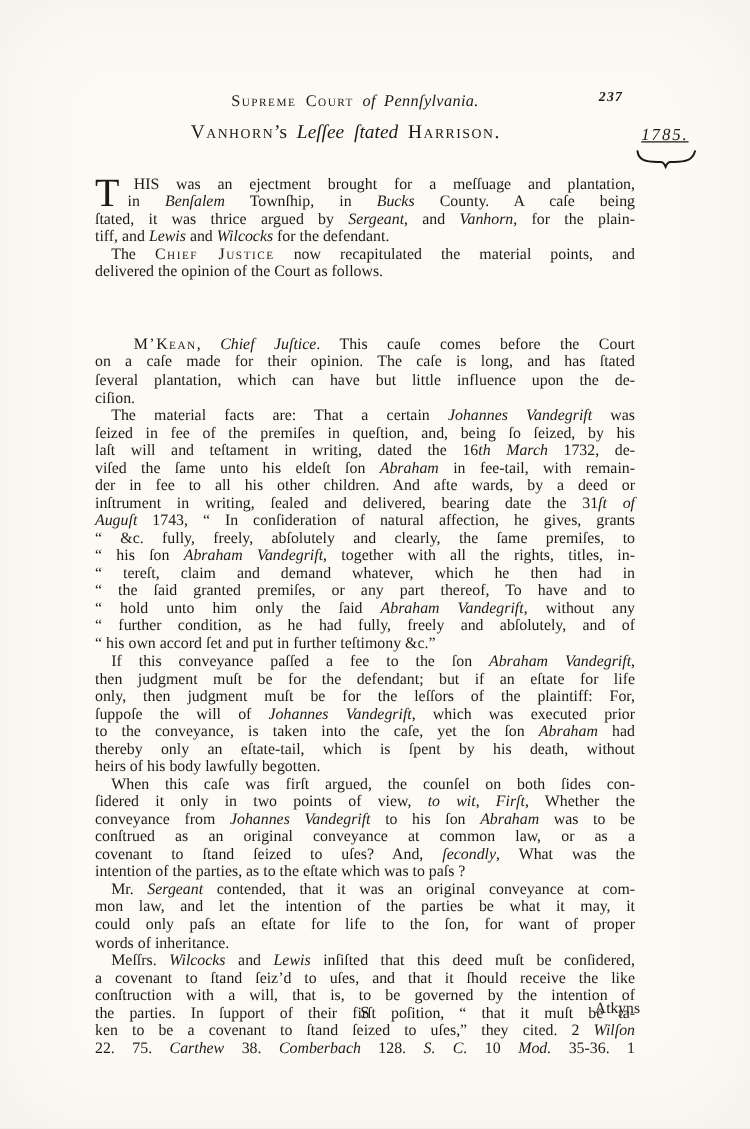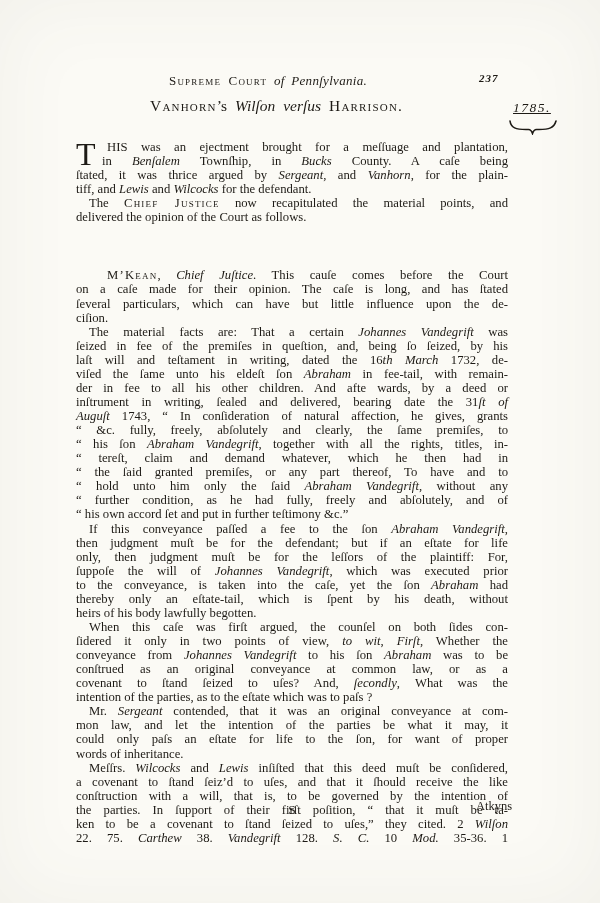--- a/index.html
+++ b/index.html
@@ -7,21 +7,21 @@
     position:relative;
     width:600px;height:903px;
     background:#fbfaf5;
     box-shadow:inset 0 0 80px rgba(90,80,60,0.06);
     font-family:"Liberation Serif","DejaVu Serif",serif;
     color:#1d1a15;
     overflow:hidden;
   }
   .sc{font-variant:small-caps;letter-spacing:1.2px;}
   .runhead{
-    position:absolute;left:68px;top:73px;width:400px;
+    position:absolute;left:84px;top:73px;width:400px;
     text-align:center;font-size:13px;letter-spacing:.6px;word-spacing:3px;
   }
   .runhead i{letter-spacing:.3px;}
   .folio{
     position:absolute;left:479px;top:72px;
     font-size:11px;font-weight:bold;letter-spacing:1px;font-style:italic;
   }
   .case-title{
     position:absolute;left:60px;top:97px;width:432px;
     text-align:center;font-size:15.5px;word-spacing:4px;
@@ -56,42 +56,42 @@
 </style>
 </head>
 <body>
 
 <div class="page">
 
   <div class="runhead"><span class="sc">Supreme Court</span> <i>of Pennſylvania.</i></div>
 
   <div class="folio">237</div>
 
-  <div class="case-title"><span class="sc">Vanhorn</span>’s <i>Wilſon verſus</i> <span class="sc">Harrison</span>.</div>
+  <div class="case-title"><span class="sc">Vanhorn</span>’s <i>Leſſee ſtated</i> <span class="sc">Harrison</span>.</div>
 
   <div class="year">1785.</div>
 
   <div class="year-brace">
     <svg width="52" height="16" viewBox="0 0 52 16">
       <path d="M3,2 C4,9 9,10.5 19,10.5 L21.5,10.5 C23.5,10.5 24.5,11.5 25.5,14.5 C26.5,11.5 27.5,10.5 29.5,10.5 L32,10.5 C42,10.5 47,9 49,2" fill="none" stroke="#1d1a15" stroke-width="1.6" stroke-linecap="round"></path>
     </svg>
   </div>
 
   <div class="body-lines">
     <span class="dropcap">T</span>
 
   <div class="line dc1">HIS was an ejectment brought for a meſſuage and plantation,</div>
       <div class="line dc2">in <i>Benſalem</i> Townſhip, in <i>Bucks</i> County. A caſe being</div>
       <div class="line ">ſtated, it was thrice argued by <i>Sergeant</i>, and <i>Vanhorn</i>, for the plain-</div>
       <div class="line end">tiff, and <i>Lewis</i> and <i>Wilcocks</i> for the defendant.</div>
       <div class="line ind">The <span class="sc">Chief Justice</span> now recapitulated the material points, and</div>
       <div class="line end">delivered the opinion of the Court as follows.</div>
       <div class="line ind2"><span class="sc">M’Kean</span>, <i>Chief Juſtice</i>. This cauſe comes before the Court</div>
       <div class="line ">on a caſe made for their opinion. The caſe is long, and has ſtated</div>
-      <div class="line ">ſeveral particulars, which can have but little influence upon the de-</div>
+      <div class="line ">ſeveral plantation, which can have but little influence upon the de-</div>
       <div class="line end">ciſion.</div>
       <div class="line ind">The material facts are: That a certain <i>Johannes Vandegrift</i> was</div>
       <div class="line ">ſeized in fee of the premiſes in queſtion, and, being ſo ſeized, by his</div>
       <div class="line ">laſt will and teſtament in writing, dated the 16<i>th March</i> 1732, de-</div>
       <div class="line ">viſed the ſame unto his eldeſt ſon <i>Abraham</i> in fee-tail, with remain-</div>
       <div class="line ">der in fee to all his other children. And afte wards, by a deed or</div>
       <div class="line ">inſtrument in writing, ſealed and delivered, bearing date the 31<i>ſt of</i></div>
       <div class="line "><i>Auguſt</i> 1743, “ In conſideration of natural affection, he gives, grants</div>
       <div class="line q">“ &amp;c. fully, freely, abſolutely and clearly, the ſame premiſes, to</div>
       <div class="line q">“ his ſon <i>Abraham Vandegrift</i>, together with all the rights, titles, in-</div>
@@ -115,20 +115,20 @@
       <div class="line end">intention of the parties, as to the eſtate which was to paſs ?</div>
       <div class="line ind">Mr. <i>Sergeant</i> contended, that it was an original conveyance at com-</div>
       <div class="line ">mon law, and let the intention of the parties be what it may, it</div>
       <div class="line ">could only paſs an eſtate for life to the ſon, for want of proper</div>
       <div class="line end">words of inheritance.</div>
       <div class="line ind">Meſſrs. <i>Wilcocks</i> and <i>Lewis</i> inſiſted that this deed muſt be conſidered,</div>
       <div class="line ">a covenant to ſtand ſeiz’d to uſes, and that it ſhould receive the like</div>
       <div class="line ">conſtruction with a will, that is, to be governed by the intention of</div>
       <div class="line ">the parties. In ſupport of their firſt poſition, “ that it muſt be ta-</div>
       <div class="line ">ken to be a covenant to ſtand ſeized to uſes,” they cited. 2 <i>Wilſon</i></div>
-      <div class="line ">22. 75. <i>Carthew</i> 38. <i>Vandegrift</i> 128. <i>S. C.</i> 10 <i>Mod.</i> 35-36. 1</div>
+      <div class="line ">22. 75. <i>Carthew</i> 38. <i>Comberbach</i> 128. <i>S. C.</i> 10 <i>Mod.</i> 35-36. 1</div>
     </div>
 
   <div class="footer-sig">S</div>
 
   <div class="catchword">Atkyns</div>
 
 </div>
 
 </body></html>

